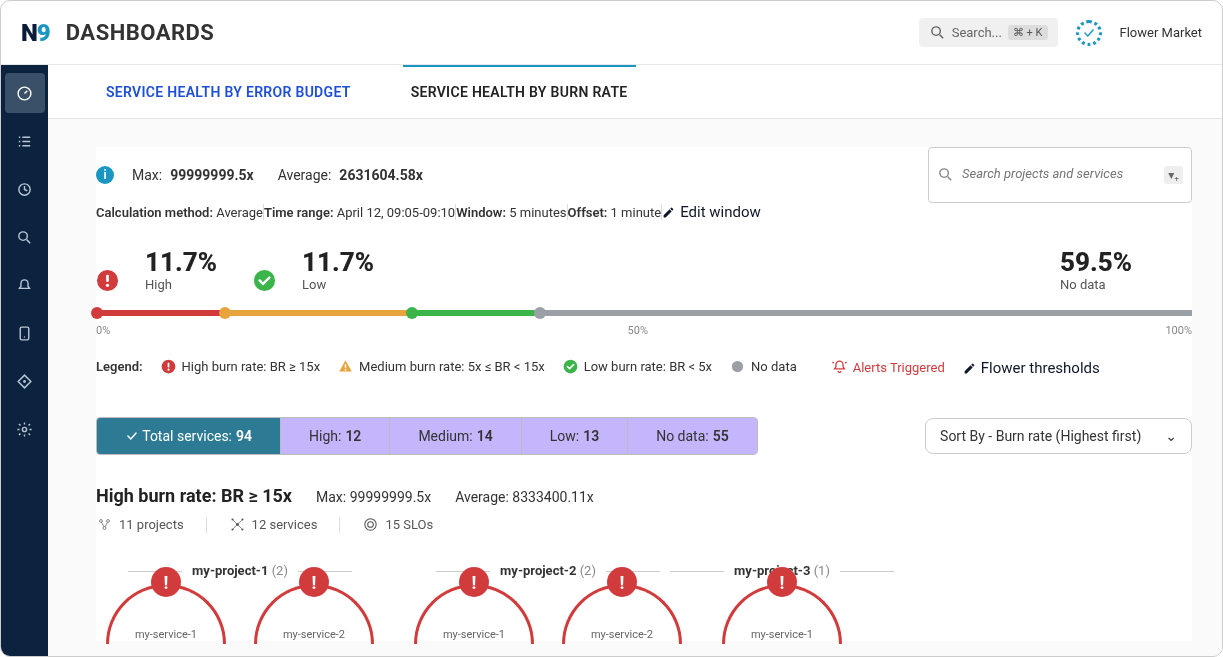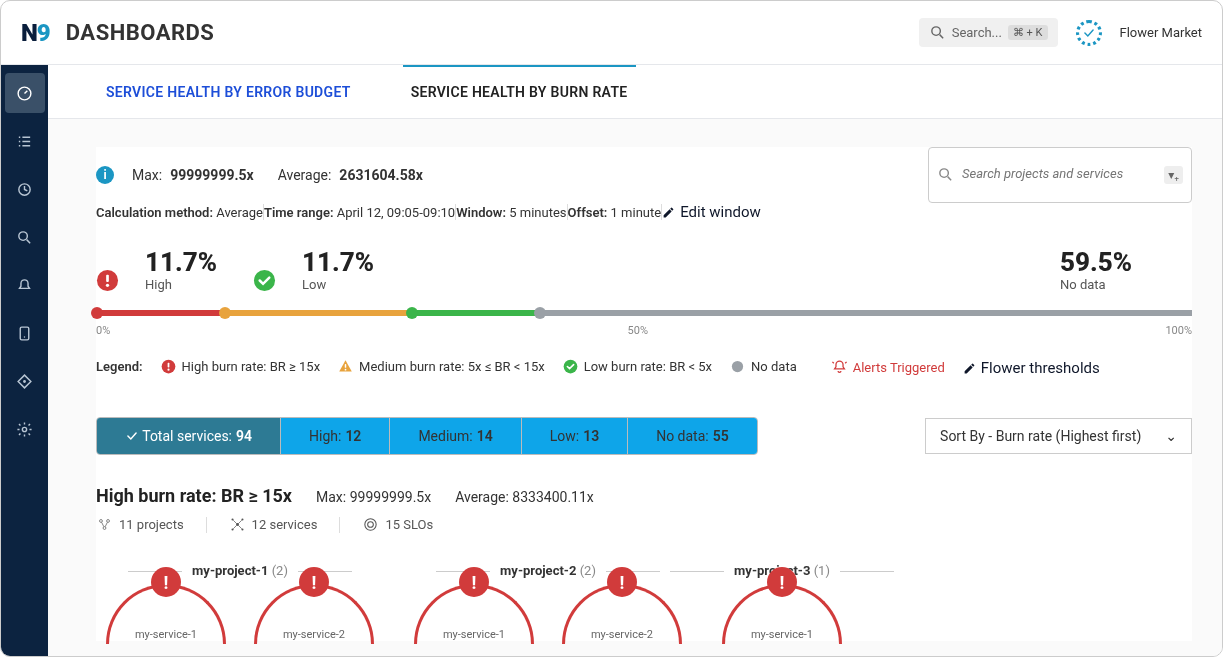--- a/index.html
+++ b/index.html
@@ -52,25 +52,25 @@
 .seg.green{background:#3bb54a}.seg.green::before{background:#3bb54a}
 .seg.grey{background:#9aa0a6}.seg.grey::before{background:#9aa0a6}
 .ticks{display:flex;justify-content:space-between;font-size:11px;color:#888;margin-top:8px}
 .legend-row{display:flex;align-items:flex-start;gap:18px;margin-top:22px;font-size:13px;color:#333}
 .legend-row .leg-label{font-weight:600}
 .leg{display:flex;align-items:center;gap:6px}
 .leg .dot{width:15px;height:15px}
 .alerts{color:#d13b3b;display:flex;align-items:center;gap:5px;margin-left:16px;font-size:13px}
 .filterbar{display:flex;margin-top:40px;align-items:center}
 .pillgroup{display:flex;border:1px solid #bbb;border-radius:4px;overflow:hidden}
-.pill{padding:10px 28px;font-size:14px;color:#333;cursor:pointer;border-right:1px solid #bbb;background:#0ea5e9}
+.pill{padding:10px 28px;font-size:14px;color:#333;cursor:pointer;border-right:1px solid #bbb;background:#c4b5fd}
 .pill:last-child{border-right:none}
 .pill.active{background:#2d7a94;color:#fff}
 .pill .num{font-weight:600;margin-left:4px}
-.sort{margin-left:auto;border:1px solid #ccc;border-radius:0;padding:9px 14px;font-size:14px;color:#333;display:flex;align-items:flex-start;gap:24px;cursor:pointer}
+.sort{margin-left:auto;border:1px solid #ccc;border-radius:8px;padding:9px 14px;font-size:14px;color:#333;display:flex;align-items:flex-start;gap:24px;cursor:pointer}
 .section-title{font-size:18px;font-weight:700;color:#222;margin-top:30px;display:flex;align-items:baseline;gap:24px}
 .section-title .sub{font-size:14px;font-weight:400;color:#333}
 .counts{display:flex;gap:22px;margin-top:10px;font-size:13px;color:#555;align-items:center}
 .counts .c{display:flex;align-items:center;gap:6px}
 .projects{display:flex;gap:20px;margin-top:30px}
 .proj{display:flex;flex-direction:column;align-items:center}
 .proj-name{font-size:13px;color:#333;text-align:center;position:relative;padding:0 10px;margin-bottom:6px}
 .proj-name::before,.proj-name::after{content:"";position:absolute;top:50%;width:54px;height:1px;background:#ccc}
 .proj-name::before{right:100%}.proj-name::after{left:100%}
 .proj-name .cnt{color:#888}

